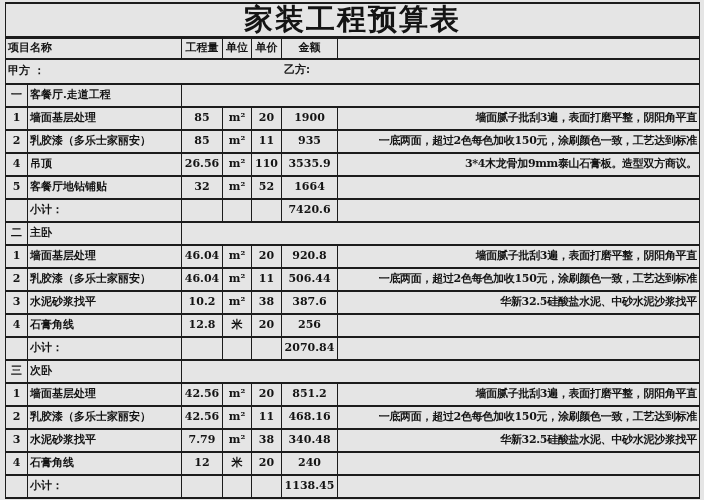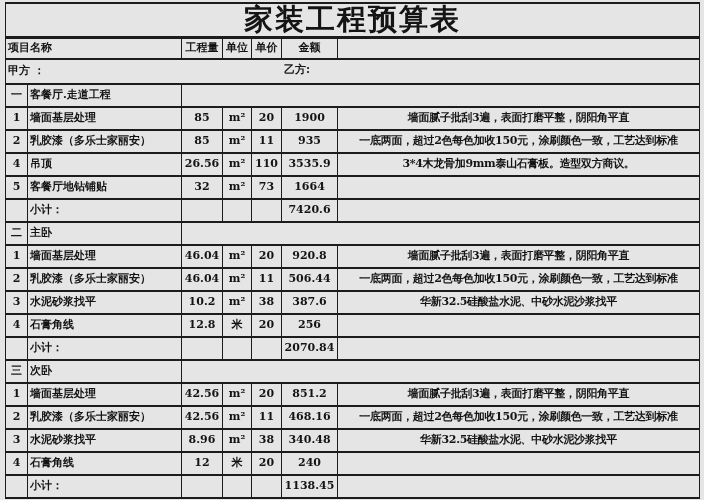--- a/index.html
+++ b/index.html
@@ -37,21 +37,21 @@
     font-size:29px;
     font-weight:bold;
     letter-spacing:2px;
     padding:0;
   }
   tr.header-row td{height:19px;}
   tr.party-row td{height:23px;position:relative;}
   .party-b{position:absolute;left:278px;top:4px;text-align:center;}
   .c-center{text-align:center;}
   .c-left{text-align:left;padding:0 4px;}
-  .remark{text-align:center;padding:0 4px;letter-spacing:-0.3px;}
+  .remark{text-align:right;padding:0 4px;letter-spacing:-0.3px;}
 </style>
 </head>
 <body>
 
 <div class="page">
   <table class="budget">
     <colgroup>
       <col style="width:22px">
         <col style="width:154px">
         <col style="width:41px">
@@ -110,21 +110,21 @@
           <td class="c-center">m²</td>
           <td class="c-center">110</td>
           <td class="c-center">3535.9</td>
           <td class="remark">3*4木龙骨加9mm泰山石膏板。造型双方商议。</td>
         </tr>
         <tr>
           <td class="c-center">5</td>
           <td class="c-left">客餐厅地钻铺贴</td>
           <td class="c-center">32</td>
           <td class="c-center">m²</td>
-          <td class="c-center">73</td>
+          <td class="c-center">52</td>
           <td class="c-center">1664</td>
           <td class="remark"></td>
         </tr>
         <tr>
           <td></td>
           <td class="c-left">小计：</td>
           <td></td>
           <td></td>
           <td></td>
           <td class="c-center">7420.6</td>
@@ -199,21 +199,21 @@
           <td class="c-left">乳胶漆（多乐士家丽安）</td>
           <td class="c-center">42.56</td>
           <td class="c-center">m²</td>
           <td class="c-center">11</td>
           <td class="c-center">468.16</td>
           <td class="remark">一底两面，超过2色每色加收150元，涂刷颜色一致，工艺达到标准</td>
         </tr>
         <tr>
           <td class="c-center">3</td>
           <td class="c-left">水泥砂浆找平</td>
-          <td class="c-center">8.96</td>
+          <td class="c-center">7.79</td>
           <td class="c-center">m²</td>
           <td class="c-center">38</td>
           <td class="c-center">340.48</td>
           <td class="remark">华新32.5硅酸盐水泥、中砂水泥沙浆找平</td>
         </tr>
         <tr>
           <td class="c-center">4</td>
           <td class="c-left">石膏角线</td>
           <td class="c-center">12</td>
           <td class="c-center">米</td>

